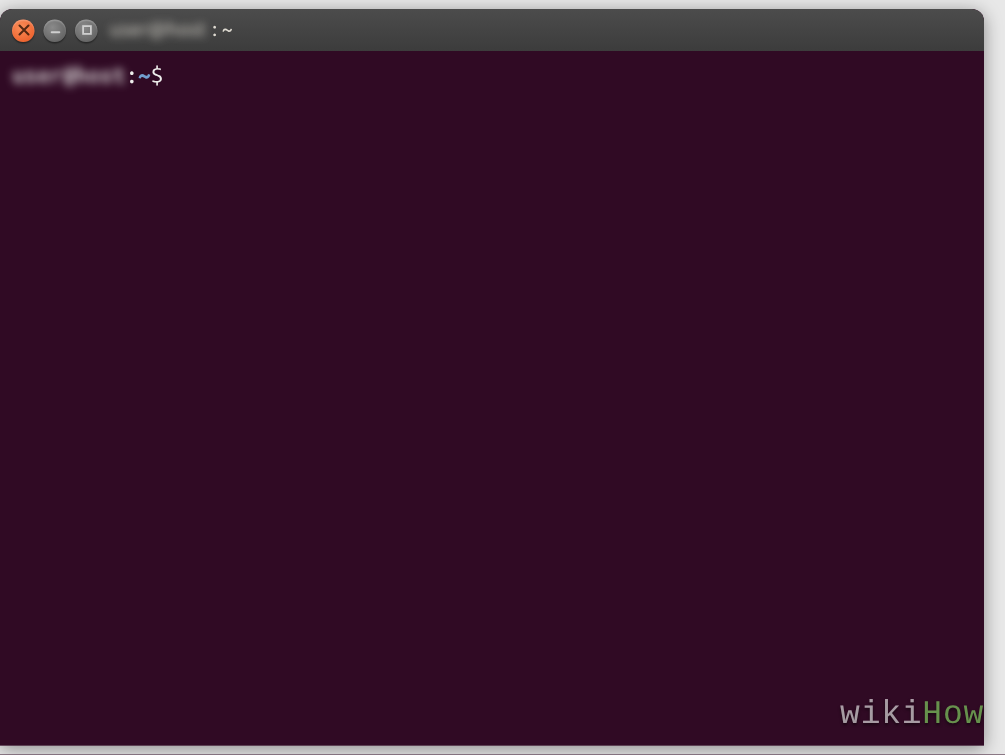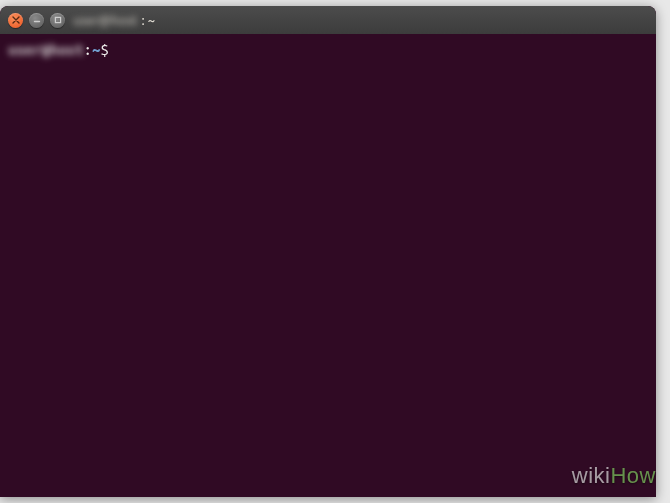--- a/index.html
+++ b/index.html
@@ -12,21 +12,21 @@
     .wbtn.min   { background: radial-gradient(circle at 40% 35%, #8a8a8a, #595959); }
     .wbtn.max   { background: radial-gradient(circle at 40% 35%, #8a8a8a, #595959); }
     .wbtn svg { width: 8px; height: 8px; opacity: .85; }
     .title-text { color: #dfdbd2; font-family: Ubuntu, sans-serif; font-size: 13px; font-weight: 500; display: flex; align-items: center; gap: 4px; }
     .blur { filter: blur(3px); opacity: .8; }
     .terminal-body { position: absolute; top: 28px; left: 0; right: 0; bottom: 0; background: #300a24; padding: 6px 8px; font-size: 15px; line-height: 1.35; color: #eeeeec; }
     .prompt-line { display: flex; align-items: baseline; white-space: pre; }
     .user-host { color: #eeeeec; font-weight: bold; }
     .path { color: #729fcf; font-weight: bold; }
     .dollar { color: #eeeeec; }
-    .watermark { position: absolute; right: 14px; bottom: 14px; font-family: Liberation Sans, sans-serif; font-size: 22px; color: rgba(255,255,255,0.6); letter-spacing: .5px; text-shadow: 0 1px 2px rgba(0,0,0,.5); pointer-events: none; }
+    .watermark { position: absolute; right: 14px; bottom: 14px; font-family: Liberation Mono, monospace; font-size: 22px; color: rgba(255,255,255,0.6); letter-spacing: .5px; text-shadow: 0 1px 2px rgba(0,0,0,.5); pointer-events: none; }
     .watermark .how { color: rgba(120,180,90,0.8); }
   </style>
 </head>
 <body>
 
 <div class="window">
   <div class="titlebar">
     <div class="win-buttons">
       <div class="wbtn close">
         <svg viewBox="0 0 8 8">

